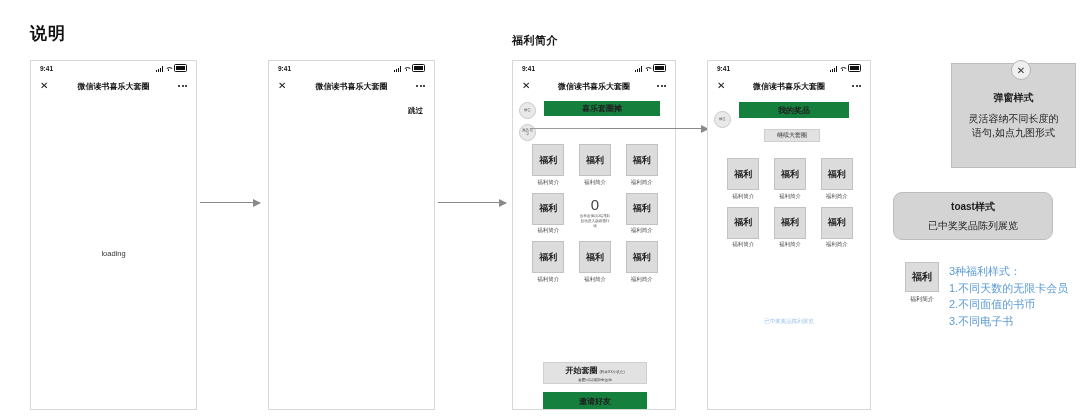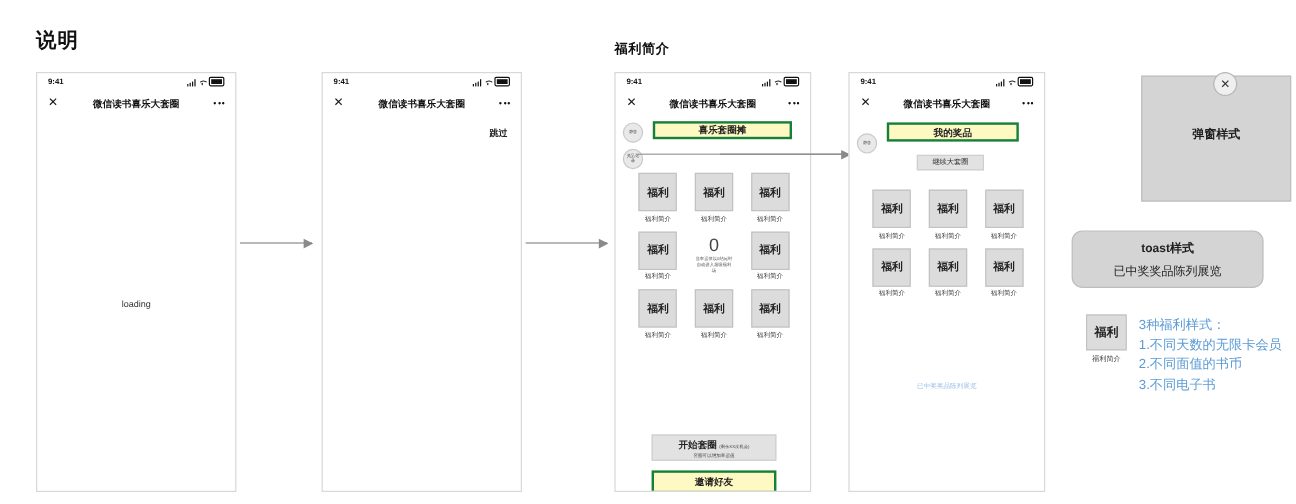--- a/index.html
+++ b/index.html
@@ -102,21 +102,21 @@
     width:17px;height:17px;border-radius:50%;
     background:#e9e9e9;border:1px solid #c9c9c9;
     display:flex;align-items:center;justify-content:center;
     font-size:3.4px;line-height:1.05;text-align:center;color:#444;
     box-sizing:border-box;
     letter-spacing:-0.2px;
     padding:1px;
   }
   .wide-btn{
     position:absolute;
-    background:#fef9c3;border:2px solid #15803d;
+    background:#15803d;border:5px solid #15803d;
     display:flex;align-items:center;justify-content:center;
     box-sizing:border-box;
     font-size:8px;font-weight:bold;color:#222;
   }
   .small-btn{
     position:absolute;
     background:#e2e2e2;border:1px solid #cfcfcf;
     display:flex;align-items:center;justify-content:center;
     box-sizing:border-box;
     font-size:6px;color:#333;
@@ -425,20 +425,22 @@
         </div>
       </div>
 
       <div class="won-note" style="top:222px;">已中奖奖品陈列展览</div>
 
     </div>
   </div>
 
   <div class="dialog" style="left:915px;top:63px;width:125px;height:105px;margin-left:36px;">
     <div class="d-title">弹窗样式</div>
+    <div class="d-body">灵活容纳不同长度的
+语句,如点九图形式</div>
   </div>
   <div class="dialog-close" style="left:1011px;top:60px;">✕</div>
 
   <div class="toast" style="left:893px;top:192px;width:160px;height:48px;">
     <div class="t-title">toast样式</div>
     <div class="t-body">已中奖奖品陈列展览</div>
   </div>
 
   <div class="legend" style="left:905px;top:262px;">
     <div class="sample">

